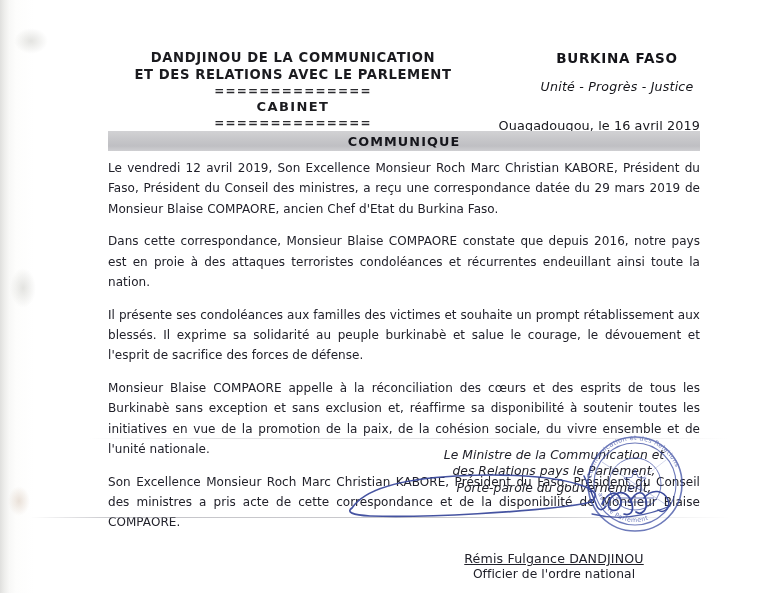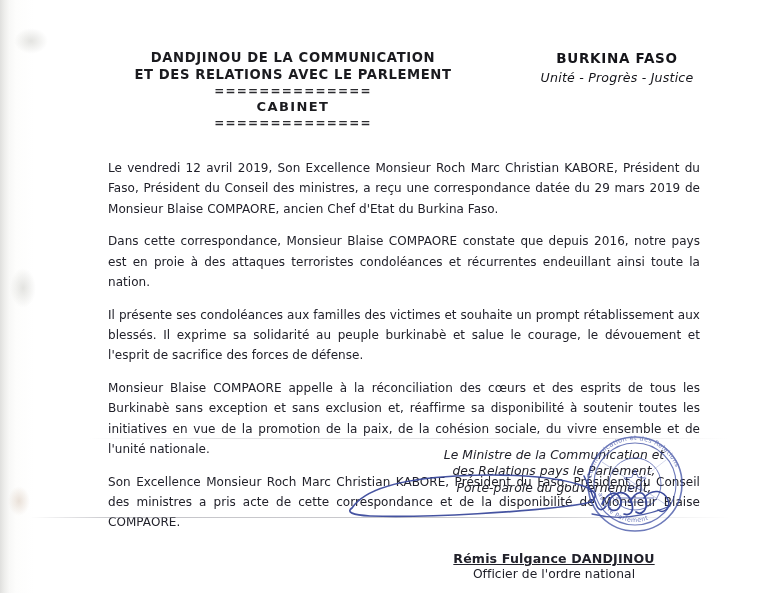--- a/index.html
+++ b/index.html
@@ -88,21 +88,21 @@
     font-weight: bold;
     font-size: 13.5px;
     letter-spacing: .7px;
     line-height: 17px;
   }
   .motto {
     font-style: italic;
     font-size: 12.6px;
     letter-spacing: .2px;
     line-height: 17px;
-    margin-top: 2px;
+    margin-top: 11px;
   }
 
   .dateline {
     position: absolute;
     right: 74px;
     top: 118px;
     font-size: 12.8px;
     color: #17171c;
     letter-spacing: .1px;
   }
@@ -152,21 +152,21 @@
     color: #21212a;
   }
   .sig-title {
     font-size: 12.3px;
     line-height: 16.4px;
     letter-spacing: .05px;
     font-style: italic;
   }
   .sig-space { height: 55px; }
   .sig-name {
-    font-weight: bold;
+    font-weight: normal;
     font-size: 12.6px;
     text-decoration: underline;
     letter-spacing: .15px;
   }
   .sig-rank {
     font-size: 12.3px;
     letter-spacing: .05px;
     margin-top: 1px;
   }
 
@@ -214,21 +214,25 @@
       <div class="eq-rule">==============</div>
     </div>
 
     <div class="header-right">
       <div class="country">BURKINA FASO</div>
       <div class="motto">Unité - Progrès - Justice</div>
     </div>
 
   </div>
 
-
+  <div class="dateline">Ouagadougou, le 16 avril 2019</div>
+
+  <div class="banner">
+    <span class="banner-title">COMMUNIQUE</span>
+  </div>
 
   <div class="body-text">
     <p class="para">Le vendredi 12 avril 2019, Son Excellence Monsieur Roch Marc Christian KABORE, Président du Faso, Président du Conseil des ministres, a reçu une correspondance datée du 29 mars 2019 de Monsieur Blaise COMPAORE, ancien Chef d'Etat du Burkina Faso.</p>
     <p class="para">Dans cette correspondance, Monsieur Blaise COMPAORE constate que depuis 2016, notre pays est en proie à des attaques terroristes condoléances et récurrentes endeuillant ainsi toute la nation.</p>
     <p class="para">Il présente ses condoléances aux familles des victimes et souhaite un prompt rétablissement aux blessés. Il exprime sa solidarité au peuple burkinabè et salue le courage, le dévouement et l'esprit de sacrifice des forces de défense.</p>
     <p class="para">Monsieur Blaise COMPAORE appelle à la réconciliation des cœurs et des esprits de tous les Burkinabè sans exception et sans exclusion et, réaffirme sa disponibilité à soutenir toutes les initiatives en vue de la promotion de la paix, de la cohésion sociale, du vivre ensemble et de l'unité nationale.</p>
     <p class="para">Son Excellence Monsieur Roch Marc Christian KABORE, Président du Faso, Président du Conseil des ministres a pris acte de cette correspondance et de la disponibilité de Monsieur Blaise COMPAORE.</p>
   </div>
 
   <div class="scan-line top"></div>

